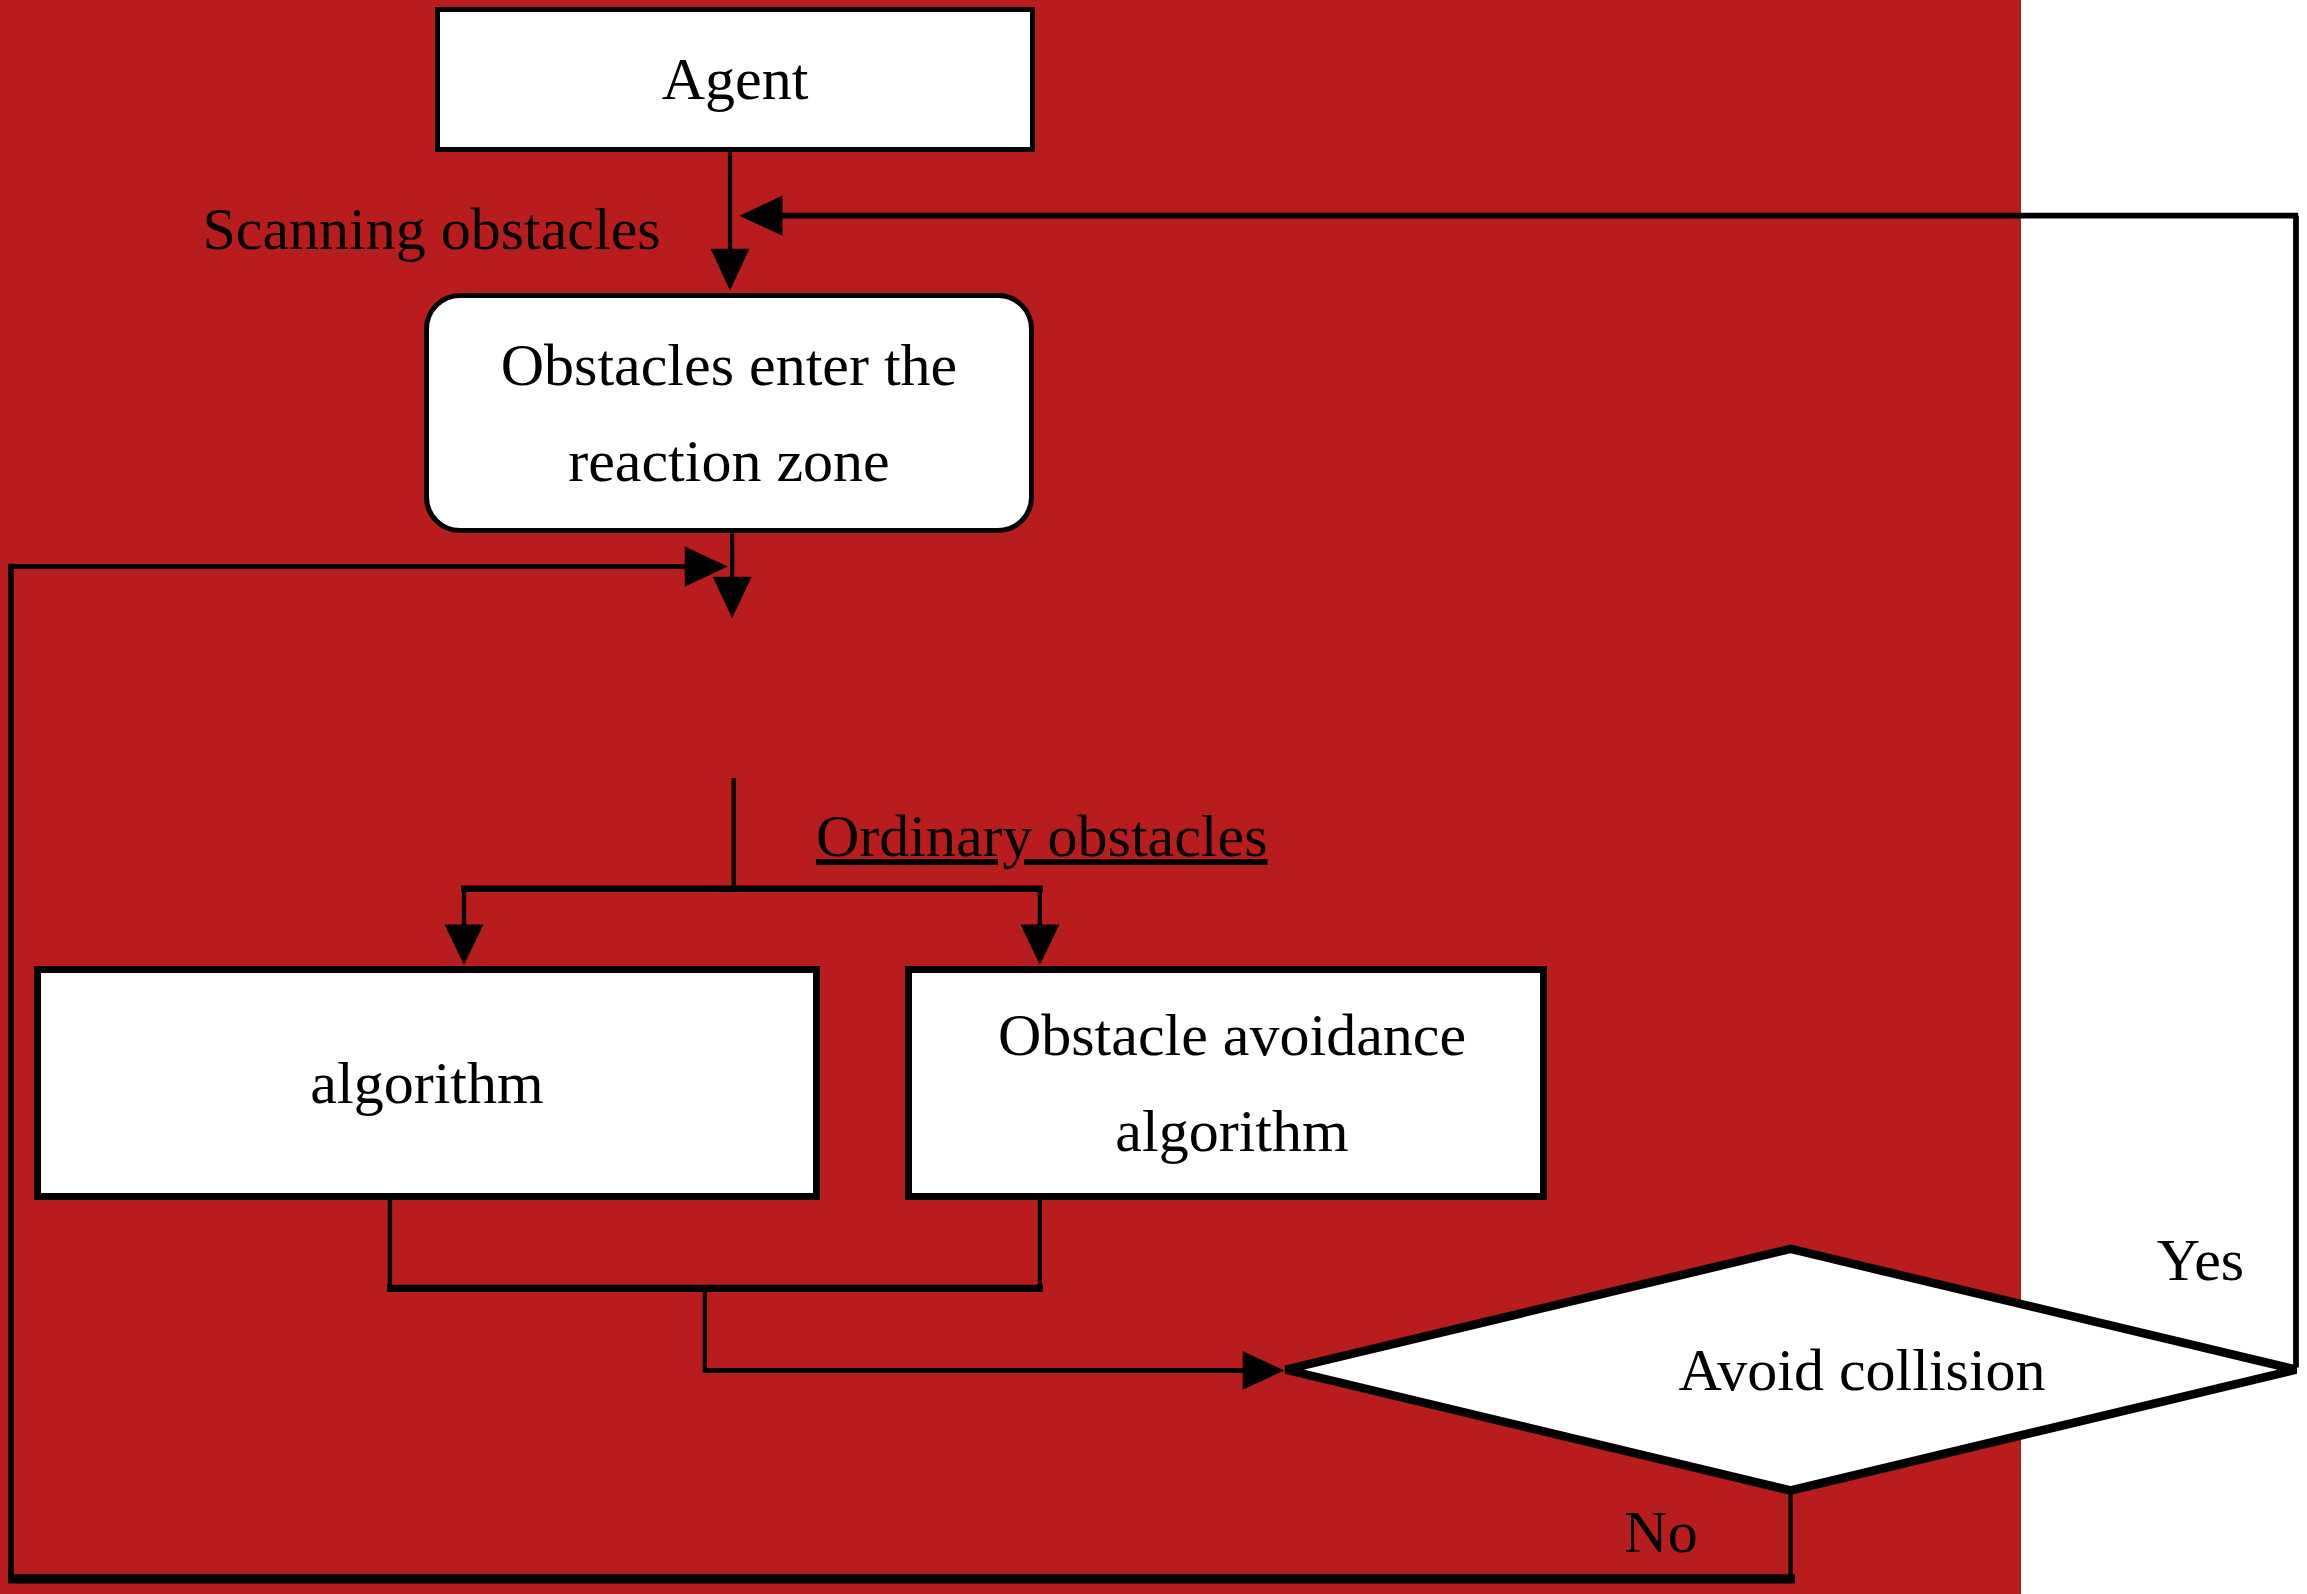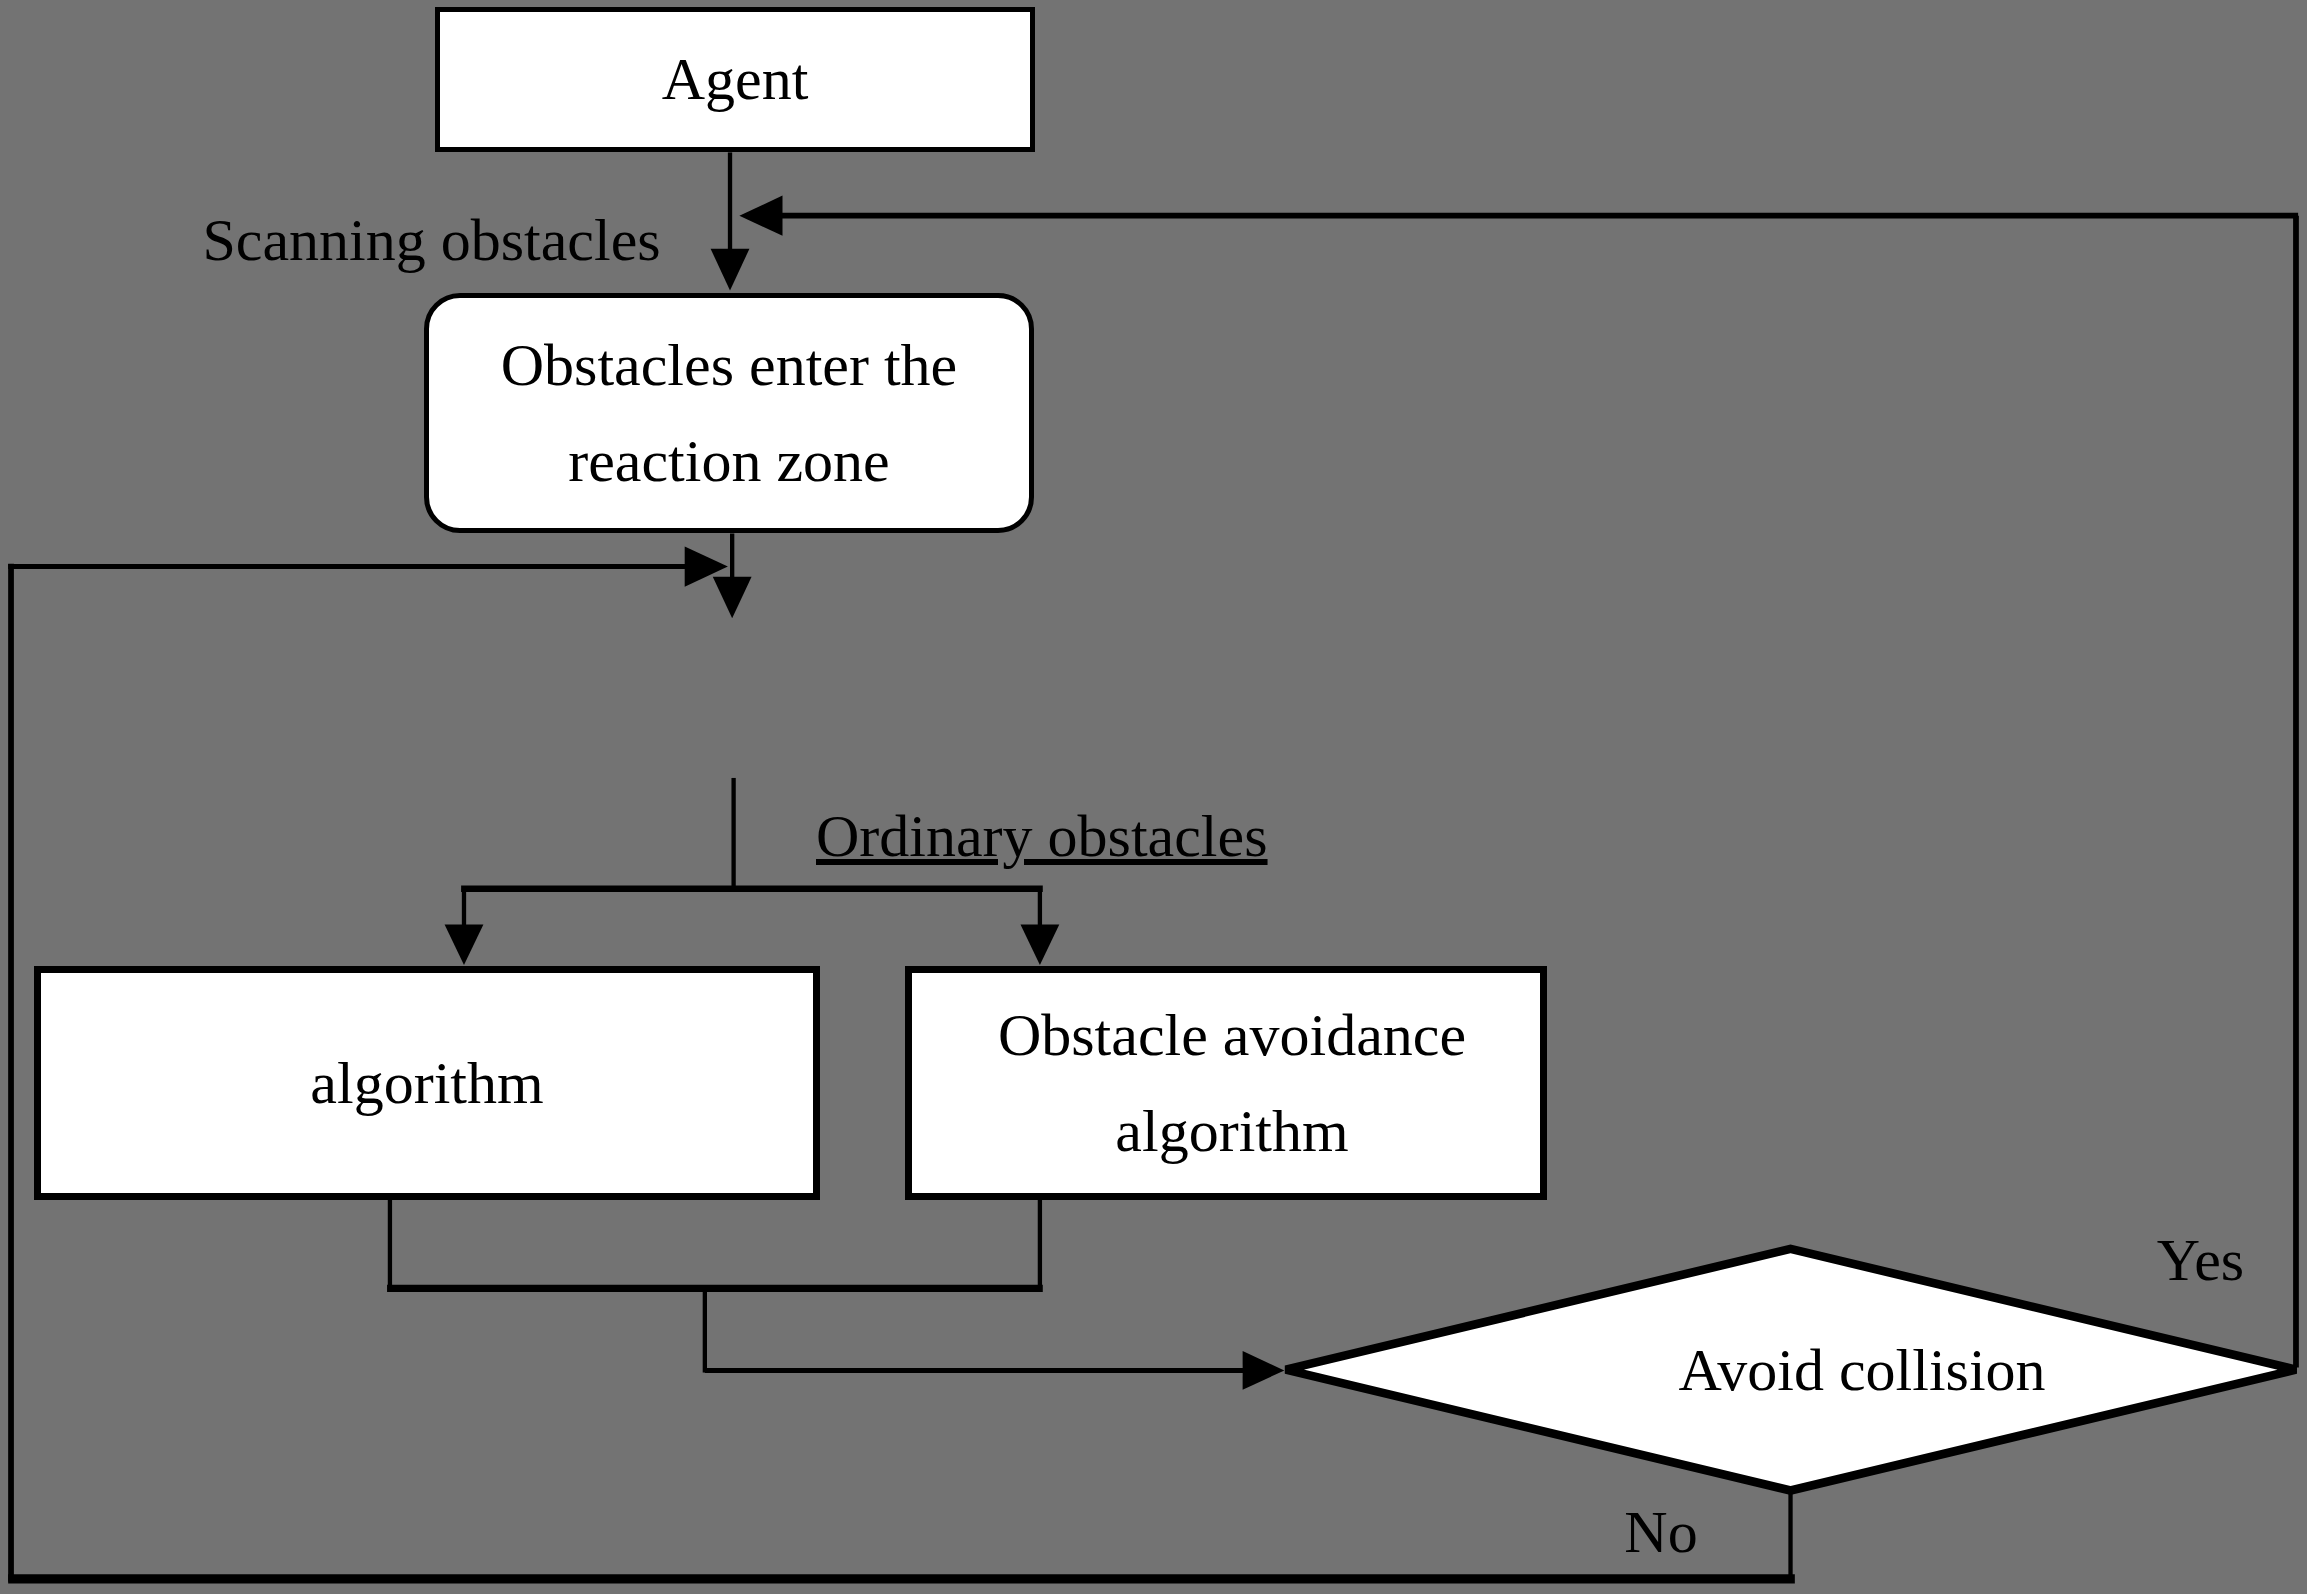--- a/index.html
+++ b/index.html
@@ -1,20 +1,20 @@
 <!DOCTYPE html>
 <html style="font-size:11.5px"><head>
 <meta charset="utf-8">
 <style>
   html, body { margin: 0; padding: 0; background: #ffffff; }
   #canvas {
     position: relative;
-    width: 2307px;
+    width: 2021px;
     height: 1594px;
-    background: #737373;
+    background: #b91c1c;
     font-family: "Liberation Serif", "DejaVu Serif", serif;
     color: #000000;
   }
   #wires { position: absolute; inset: 0; }
   .node {
     position: absolute;
     background: #ffffff;
     display: flex;
     flex-direction: column;
     align-items: center;
@@ -101,21 +101,21 @@
 
   <div class="node rect algo two-line" style="left:905px; top:966px; width:642px; height:234px;padding-left:12px;">
     <span>Obstacle avoidance</span>
     <span>algorithm</span>
   </div>
 
   <div class="diamond-text" style="left:1357px; top:1249px; width:1010px; height:242px;">
     <span>Avoid collision</span>
   </div>
 
-  <div class="label" style="left:194px; top:207px; width:475px;">Scanning obstacles</div>
+  <div class="label" style="left:194px; top:196px; width:475px;">Scanning obstacles</div>
 
 
   <div class="label" style="left:816px; top:803px; width:446px;text-decoration:underline;">Ordinary obstacles</div>
 
   <div class="label" style="left:2143px; top:1227px; width:115px;">Yes</div>
 
   <div class="label" style="left:1589px; top:1499px; width:144px;">No</div>
 
 </div>
 

